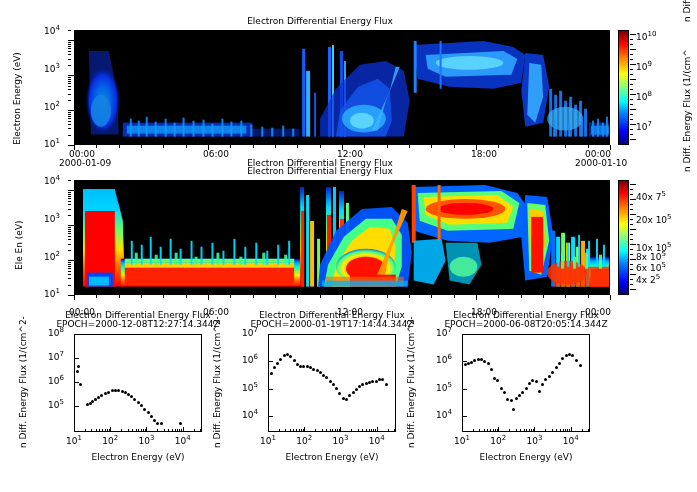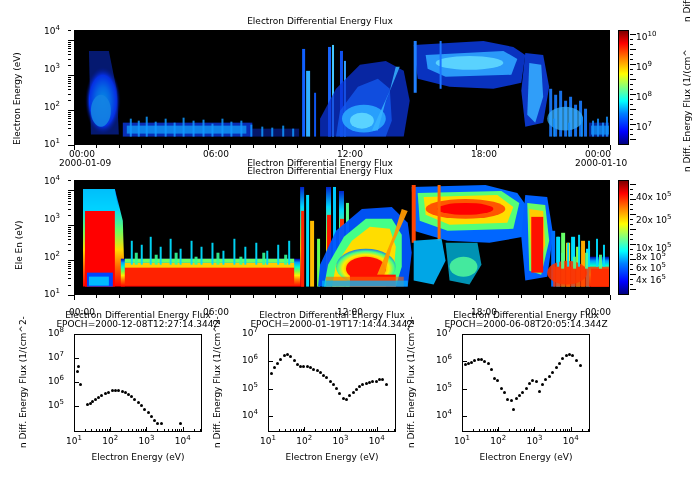--- a/index.html
+++ b/index.html
@@ -313,31 +313,31 @@
     <span>10</span><sup>1</sup></div>
 
   <div class="abs ticklab" style="left:69px;top:307px;">00:00</div>
   <div class="abs ticklab" style="left:203px;top:307px;">06:00</div>
   <div class="abs ticklab" style="left:337px;top:307px;">12:00</div>
   <div class="abs ticklab" style="left:471px;top:307px;">18:00</div>
   <div class="abs ticklab" style="left:585px;top:307px;">00:00</div>
 
   <div class="abs cbar cbar-jet" style="left:618px;top:180px;width:11px;height:115px;"></div>
   <div class="abs ticklab" style="left:636px;top:192px;">
-    <span>40x 10</span><sup>5</sup></div>
+    <span>40x 7</span><sup>5</sup></div>
   <div class="abs ticklab" style="left:636px;top:215px;">
     <span>20x 10</span><sup>5</sup></div>
   <div class="abs ticklab" style="left:636px;top:243px;">
     <span>10x 10</span><sup>5</sup></div>
   <div class="abs ticklab" style="left:636px;top:252px;">
     <span>8x 10</span><sup>5</sup></div>
   <div class="abs ticklab" style="left:636px;top:263px;">
     <span>6x 10</span><sup>5</sup></div>
   <div class="abs ticklab" style="left:636px;top:275px;">
-    <span>4x 16</span><sup>5</sup></div>
+    <span>4x 2</span><sup>5</sup></div>
   <div class="abs vrot" style="left:682px;top:172px;">n Diff. Energy Flux (1/(cm^</div>
 
   <div id="spectra-host">
       <div class="abs ttl" style="left: 12px; top: 310px; width: 252px;">Electron Differential Energy Flux</div>
       <div class="abs ttl" style="left: 12px; top: 319px; width: 252px;">EPOCH=2000-12-08T12:27:14.344Z</div>
       <div class="abs vrot" style="left: 18px; top: 448px;">n Diff. Energy Flux (1/(cm^2-</div>
       <div class="lp" style="left: 74px; top: 334px; width: 128px; height: 98px;">
         <div class="dot" style="left: 0.6995px; top: 35.0491px;"></div>
         <div class="dot" style="left: 2.13711px; top: 30.1502px;"></div>
         <div class="dot" style="left: 4.34747px; top: 47.5982px;"></div>

